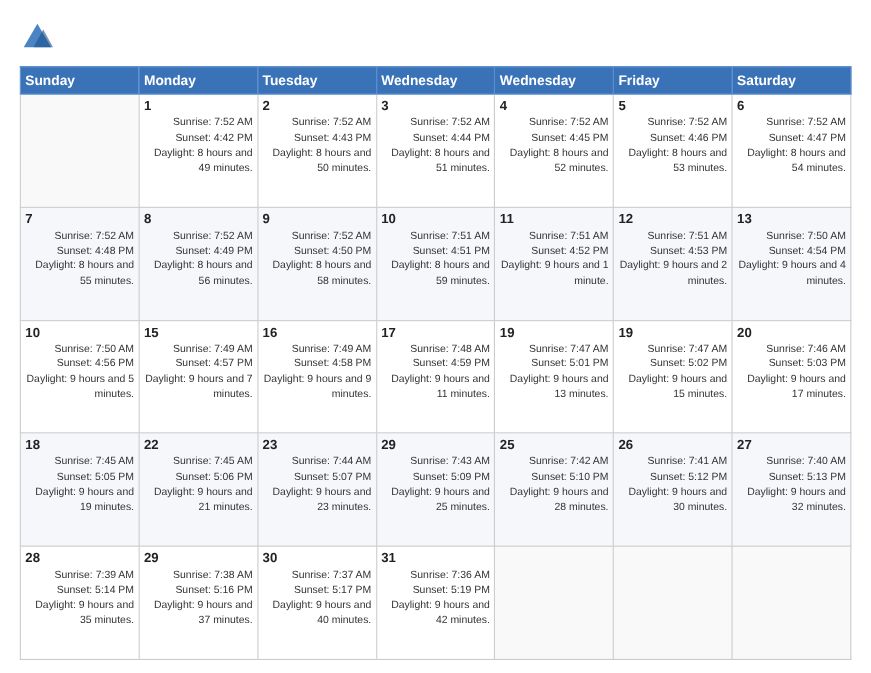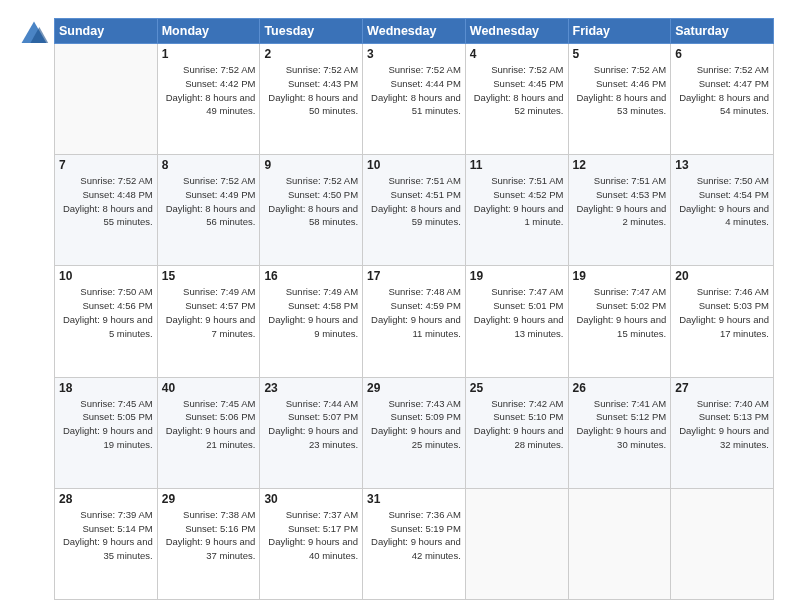--- a/index.html
+++ b/index.html
@@ -8,21 +8,21 @@
       background: #fff;
       width: 792px;
       height: 612px;
       overflow: hidden;
     }
     .page {
       width: 792px;
       height: 612px;
       padding: 18px 18px 12px 18px;
       display: flex;
-      flex-direction: row;
+      flex-direction: column;
     }
     .header {
       display: flex;
       justify-content: space-between;
       align-items: flex-start;
       margin-bottom: 10px;
     }
     .logo {
       display: flex;
       align-items: center;
@@ -219,21 +219,21 @@
             <span class="day-num">20</span>
             <div class="day-detail">Sunrise: 7:46 AM<br>Sunset: 5:03 PM<br>Daylight: 9 hours and 17 minutes.</div>
           </td>
         </tr>
         <tr>
           <td>
             <span class="day-num">18</span>
             <div class="day-detail">Sunrise: 7:45 AM<br>Sunset: 5:05 PM<br>Daylight: 9 hours and 19 minutes.</div>
           </td>
           <td>
-            <span class="day-num">40</span>
+            <span class="day-num">22</span>
             <div class="day-detail">Sunrise: 7:45 AM<br>Sunset: 5:06 PM<br>Daylight: 9 hours and 21 minutes.</div>
           </td>
           <td>
             <span class="day-num">23</span>
             <div class="day-detail">Sunrise: 7:44 AM<br>Sunset: 5:07 PM<br>Daylight: 9 hours and 23 minutes.</div>
           </td>
           <td>
             <span class="day-num">29</span>
             <div class="day-detail">Sunrise: 7:43 AM<br>Sunset: 5:09 PM<br>Daylight: 9 hours and 25 minutes.</div>
           </td>

